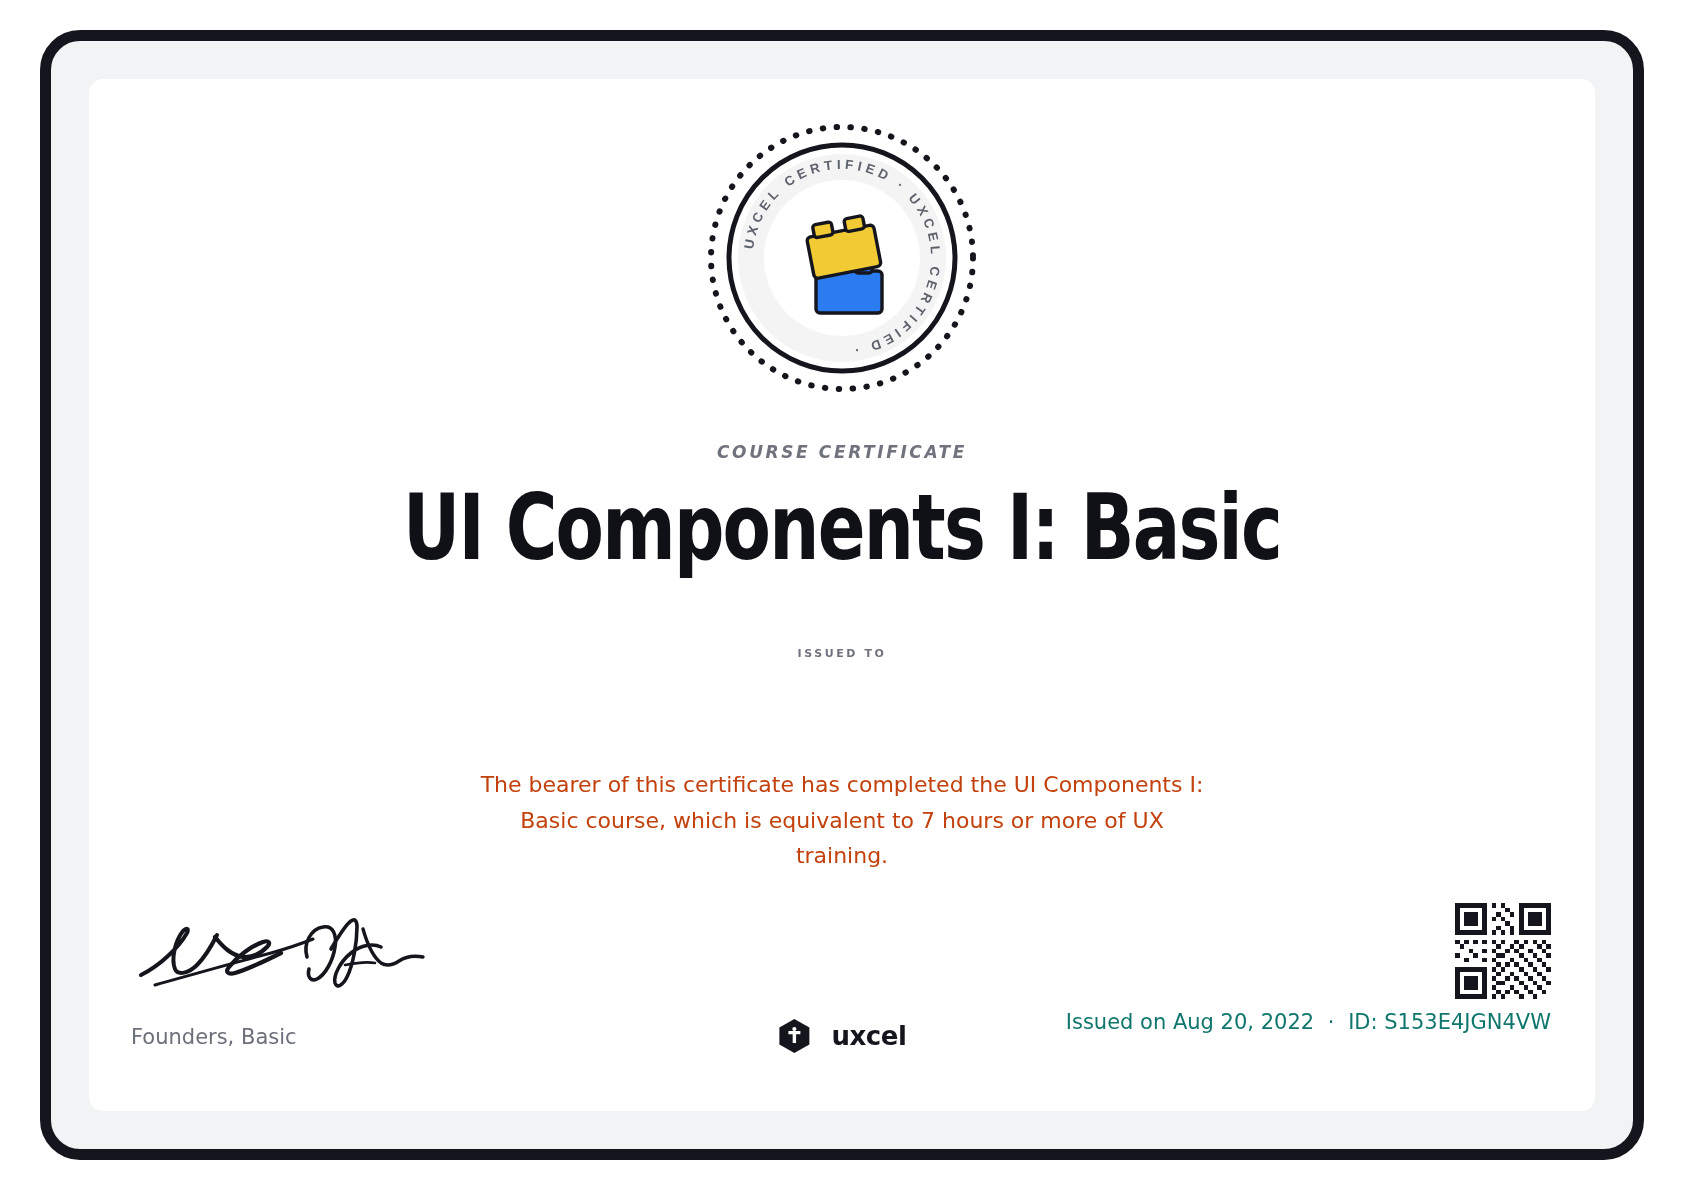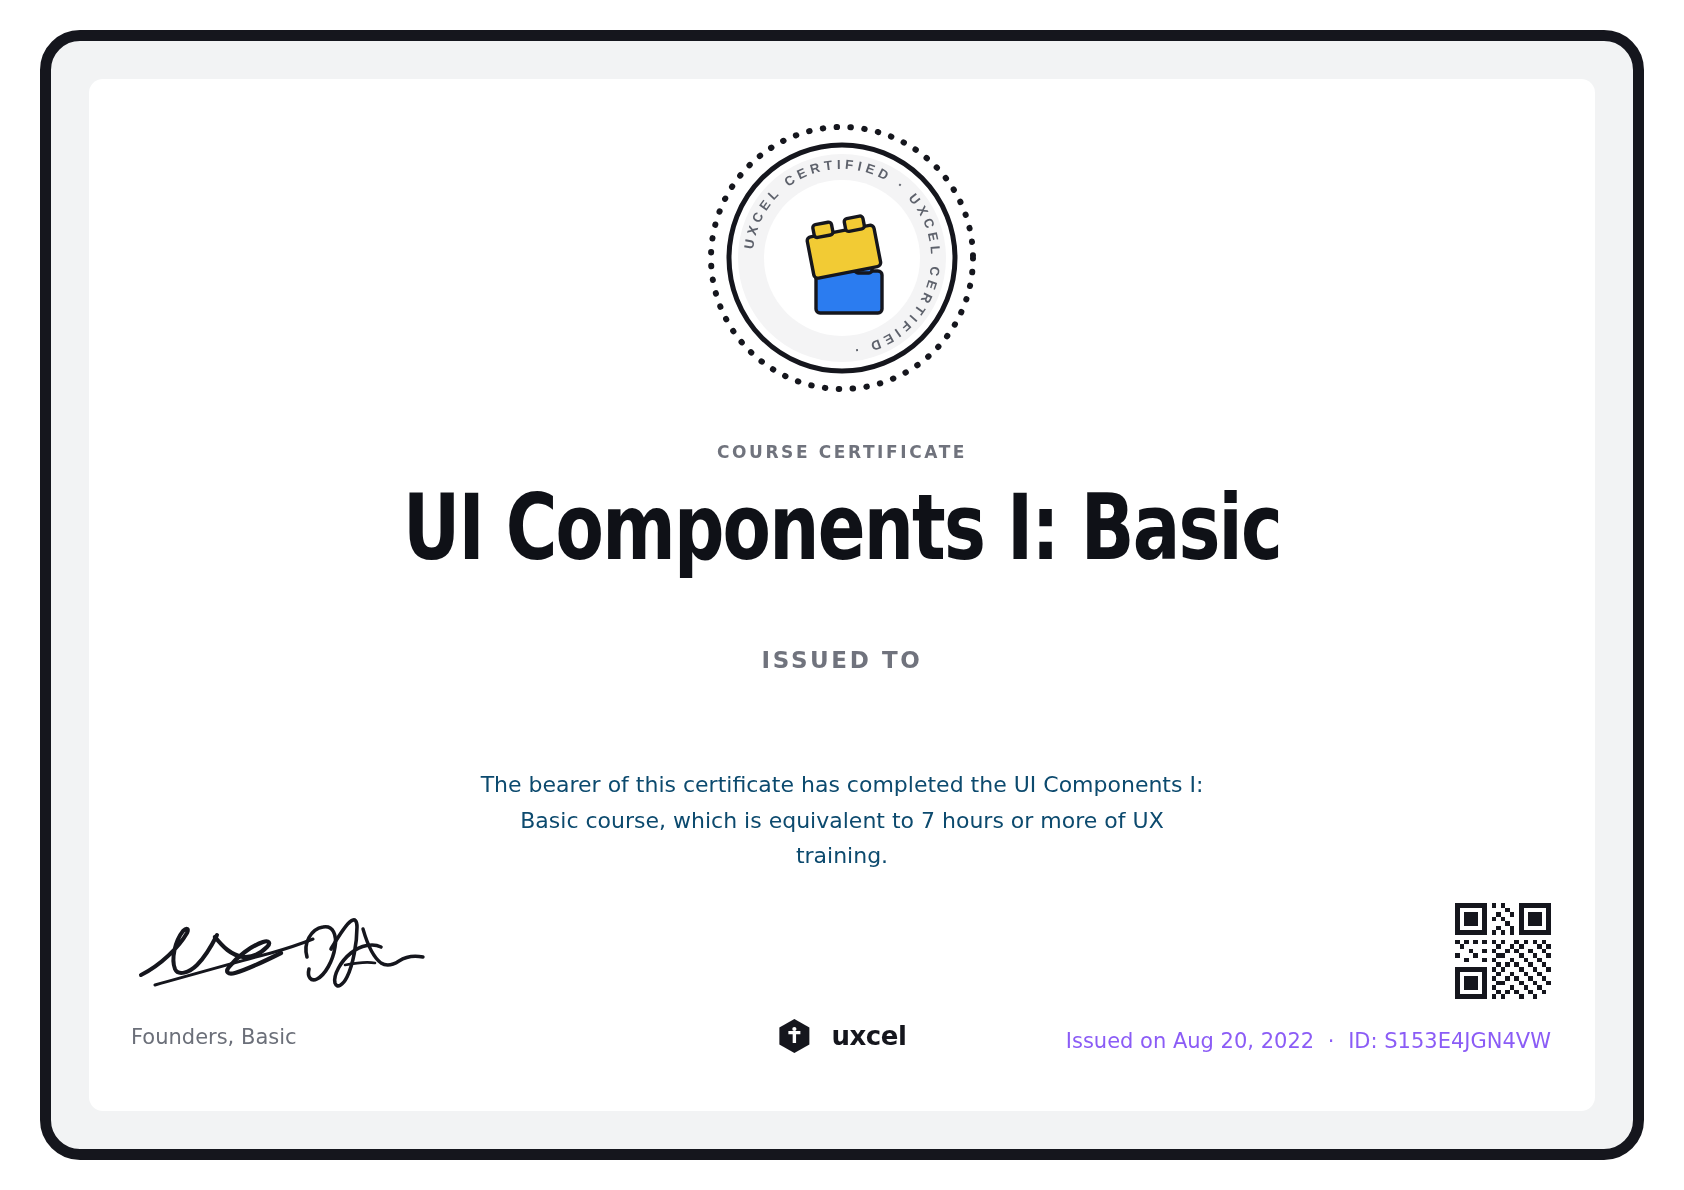--- a/index.html
+++ b/index.html
@@ -39,38 +39,39 @@
 
   
   .kicker {
     position: absolute;
     top: 363px; left: 0; right: 0;
     text-align: center;
     font-size: 17px;
     font-weight: 700;
     letter-spacing: 2.6px;
     color: #70737d;
+    font-style: italic;
   }
   .course-title {
     position: absolute;
     top: 400px; left: 0; right: 0;
     text-align: center;
     font-size: 91px;
     line-height: 1.08;
     font-weight: 700;
     letter-spacing: -2px;
     color: #0f1117;
     font-family: "DejaVu Sans Condensed", "Liberation Sans Narrow", "Liberation Sans", sans-serif;
     transform: scaleX(0.86);
   }
   .issued-to {
     position: absolute;
     top: 568px; left: 0; right: 0;
     text-align: center;
-    font-size: 23px;
+    font-size: 11px;
     font-weight: 600;
     letter-spacing: 2.6px;
     color: #70737d;
   }
   .recipient {
     position: absolute;
     top: 605px; left: 0; right: 0;
     text-align: center;
     font-size: 40px;
     font-weight: 700;
@@ -78,21 +79,21 @@
     letter-spacing: -0.5px;
   }
   .description {
     position: absolute;
     top: 688px; left: 50%;
     transform: translateX(-50%);
     width: 740px;
     text-align: center;
     font-size: 22px;
     line-height: 1.62;
-    color: #0c4a6e;
+    color: #c2410c;
   }
 
   
   .sig-area {
     position: absolute;
     left: 42px;
     bottom: 118px;
     width: 300px;
     height: 80px;
   }
@@ -116,23 +117,23 @@
   .brand-mark { display:block; }
   .brand-name {
     font-size: 26px;
     font-weight: 700;
     color: #15161d;
     letter-spacing: -0.4px;
   }
   .issued-meta {
     position: absolute;
     right: 44px;
-    bottom: 58px;
+    bottom: 77px;
     font-size: 21px;
-    color: #8b5cf6;
+    color: #0f766e;
     white-space: nowrap;
     text-align: right;
   }
   .issued-meta .dot { padding: 0 7px; }
   .qr {
     position: absolute;
     right: 44px;
     bottom: 112px;
     width: 96px; height: 96px;
   }

